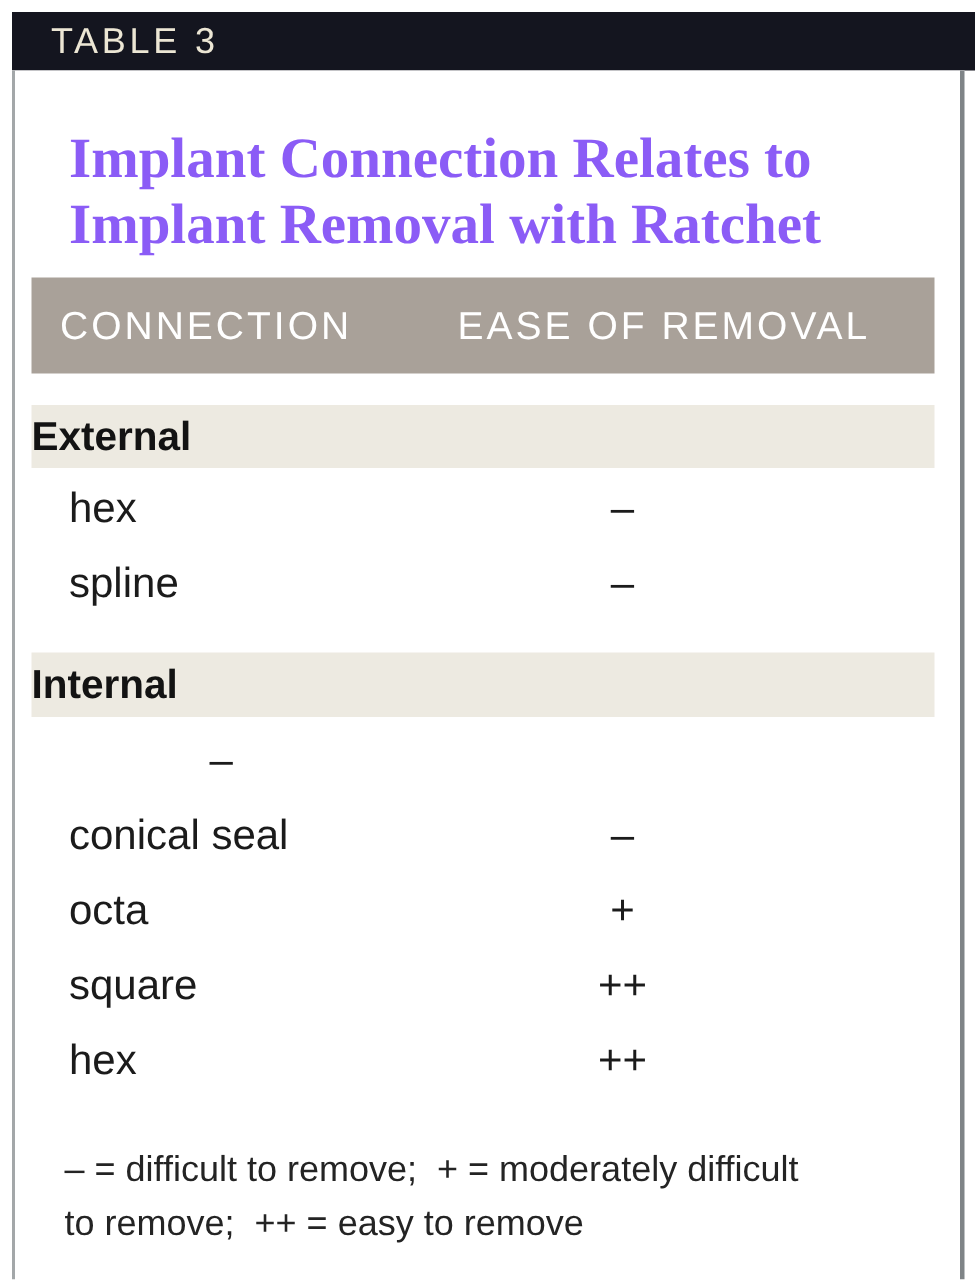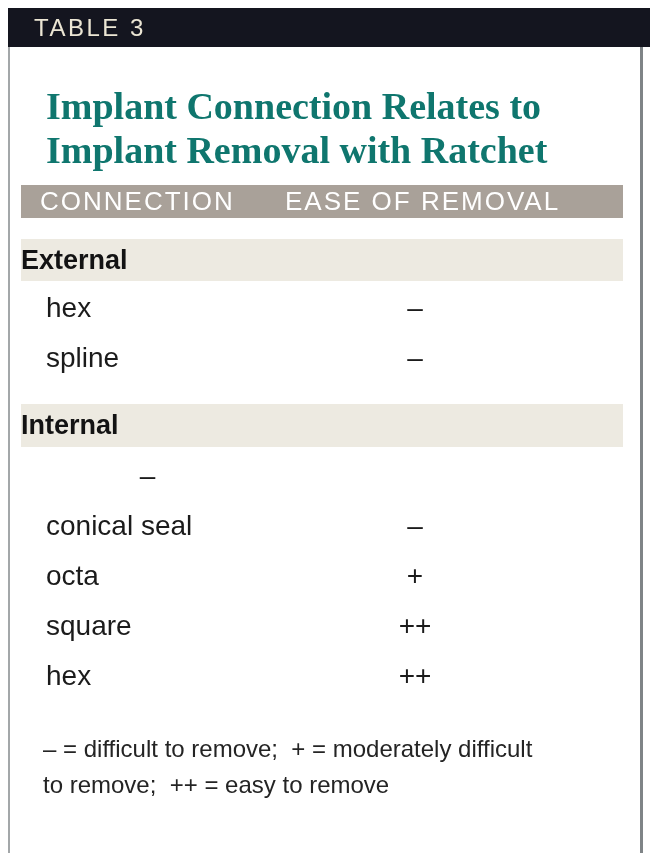--- a/index.html
+++ b/index.html
@@ -38,31 +38,32 @@
     background:#ffffff;
     overflow:hidden;
   }
 
   .title{
     margin:37px 16px 0 36px;
     font-family:"Liberation Serif",serif;
     font-weight:700;
     font-size:38px;
     line-height:44px;
-    color:#0f766e;
+    color:#8b5cf6;
   }
   .title .tl{display:block;white-space:nowrap;}
 
   .col-header{
     margin:13px 17px 0 11px;
-    height:33px;
+    height:64px;
     background:#a9a199;
     display:grid;
     grid-template-columns:264px auto;
     align-items:center;
+    gap:20px;
   }
   .col-header span{
     color:#ffffff;
     font-size:26px;
     letter-spacing:2px;
     font-weight:500;
     white-space:nowrap;
   }
   .col-header .ch1{padding-left:19px;}
 

